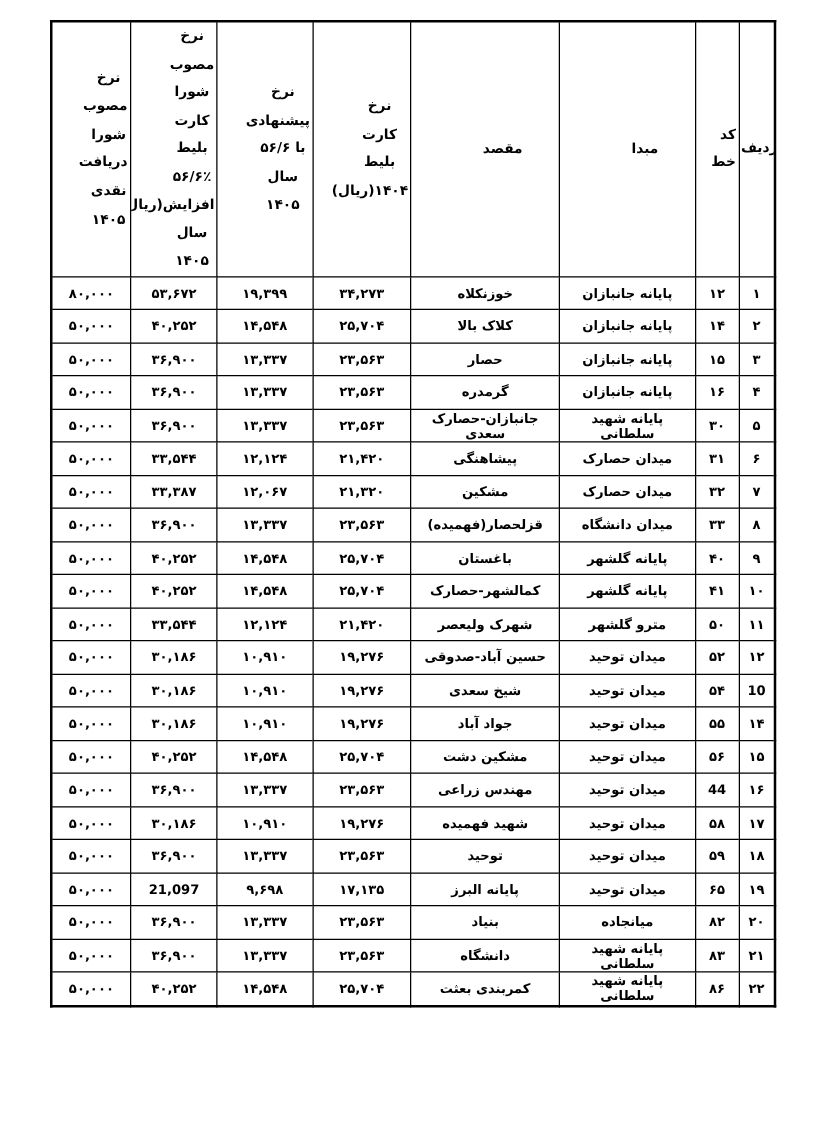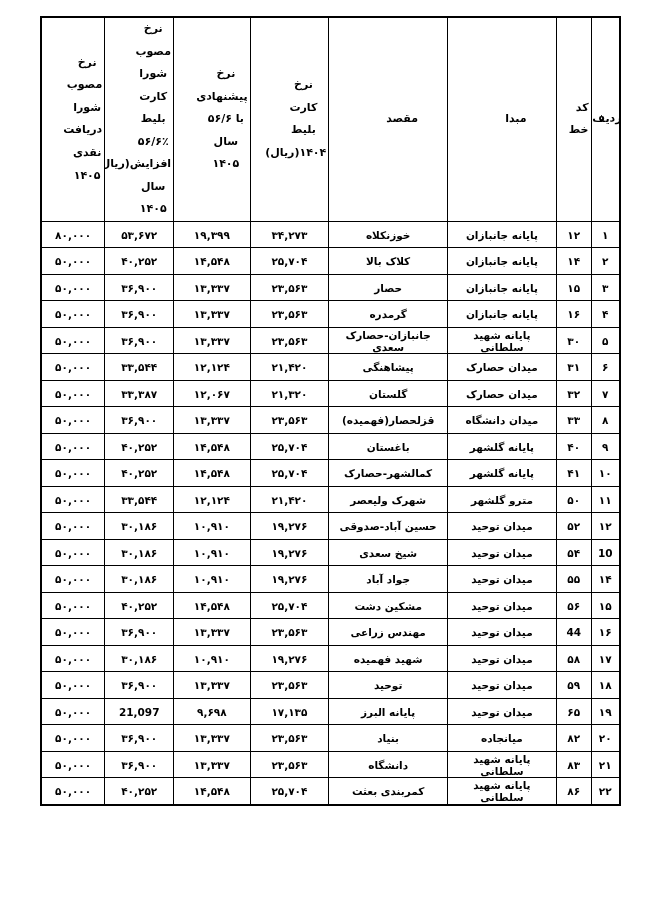--- a/index.html
+++ b/index.html
@@ -144,21 +144,21 @@
           <td>پیشاهنگی</td>
           <td>۲۱,۴۲۰</td>
           <td>۱۲,۱۲۴</td>
           <td>۳۳,۵۴۴</td>
           <td>۵۰,۰۰۰</td>
         </tr>
         <tr>
           <td>۷</td>
           <td>۳۲</td>
           <td>میدان حصارک</td>
-          <td>گلستان</td>
+          <td>مشکین</td>
           <td>۲۱,۳۲۰</td>
           <td>۱۲,۰۶۷</td>
           <td>۳۳,۳۸۷</td>
           <td>۵۰,۰۰۰</td>
         </tr>
         <tr>
           <td>۸</td>
           <td>۳۳</td>
           <td>میدان دانشگاه</td>
           <td>قزلحصار(فهمیده)</td>

